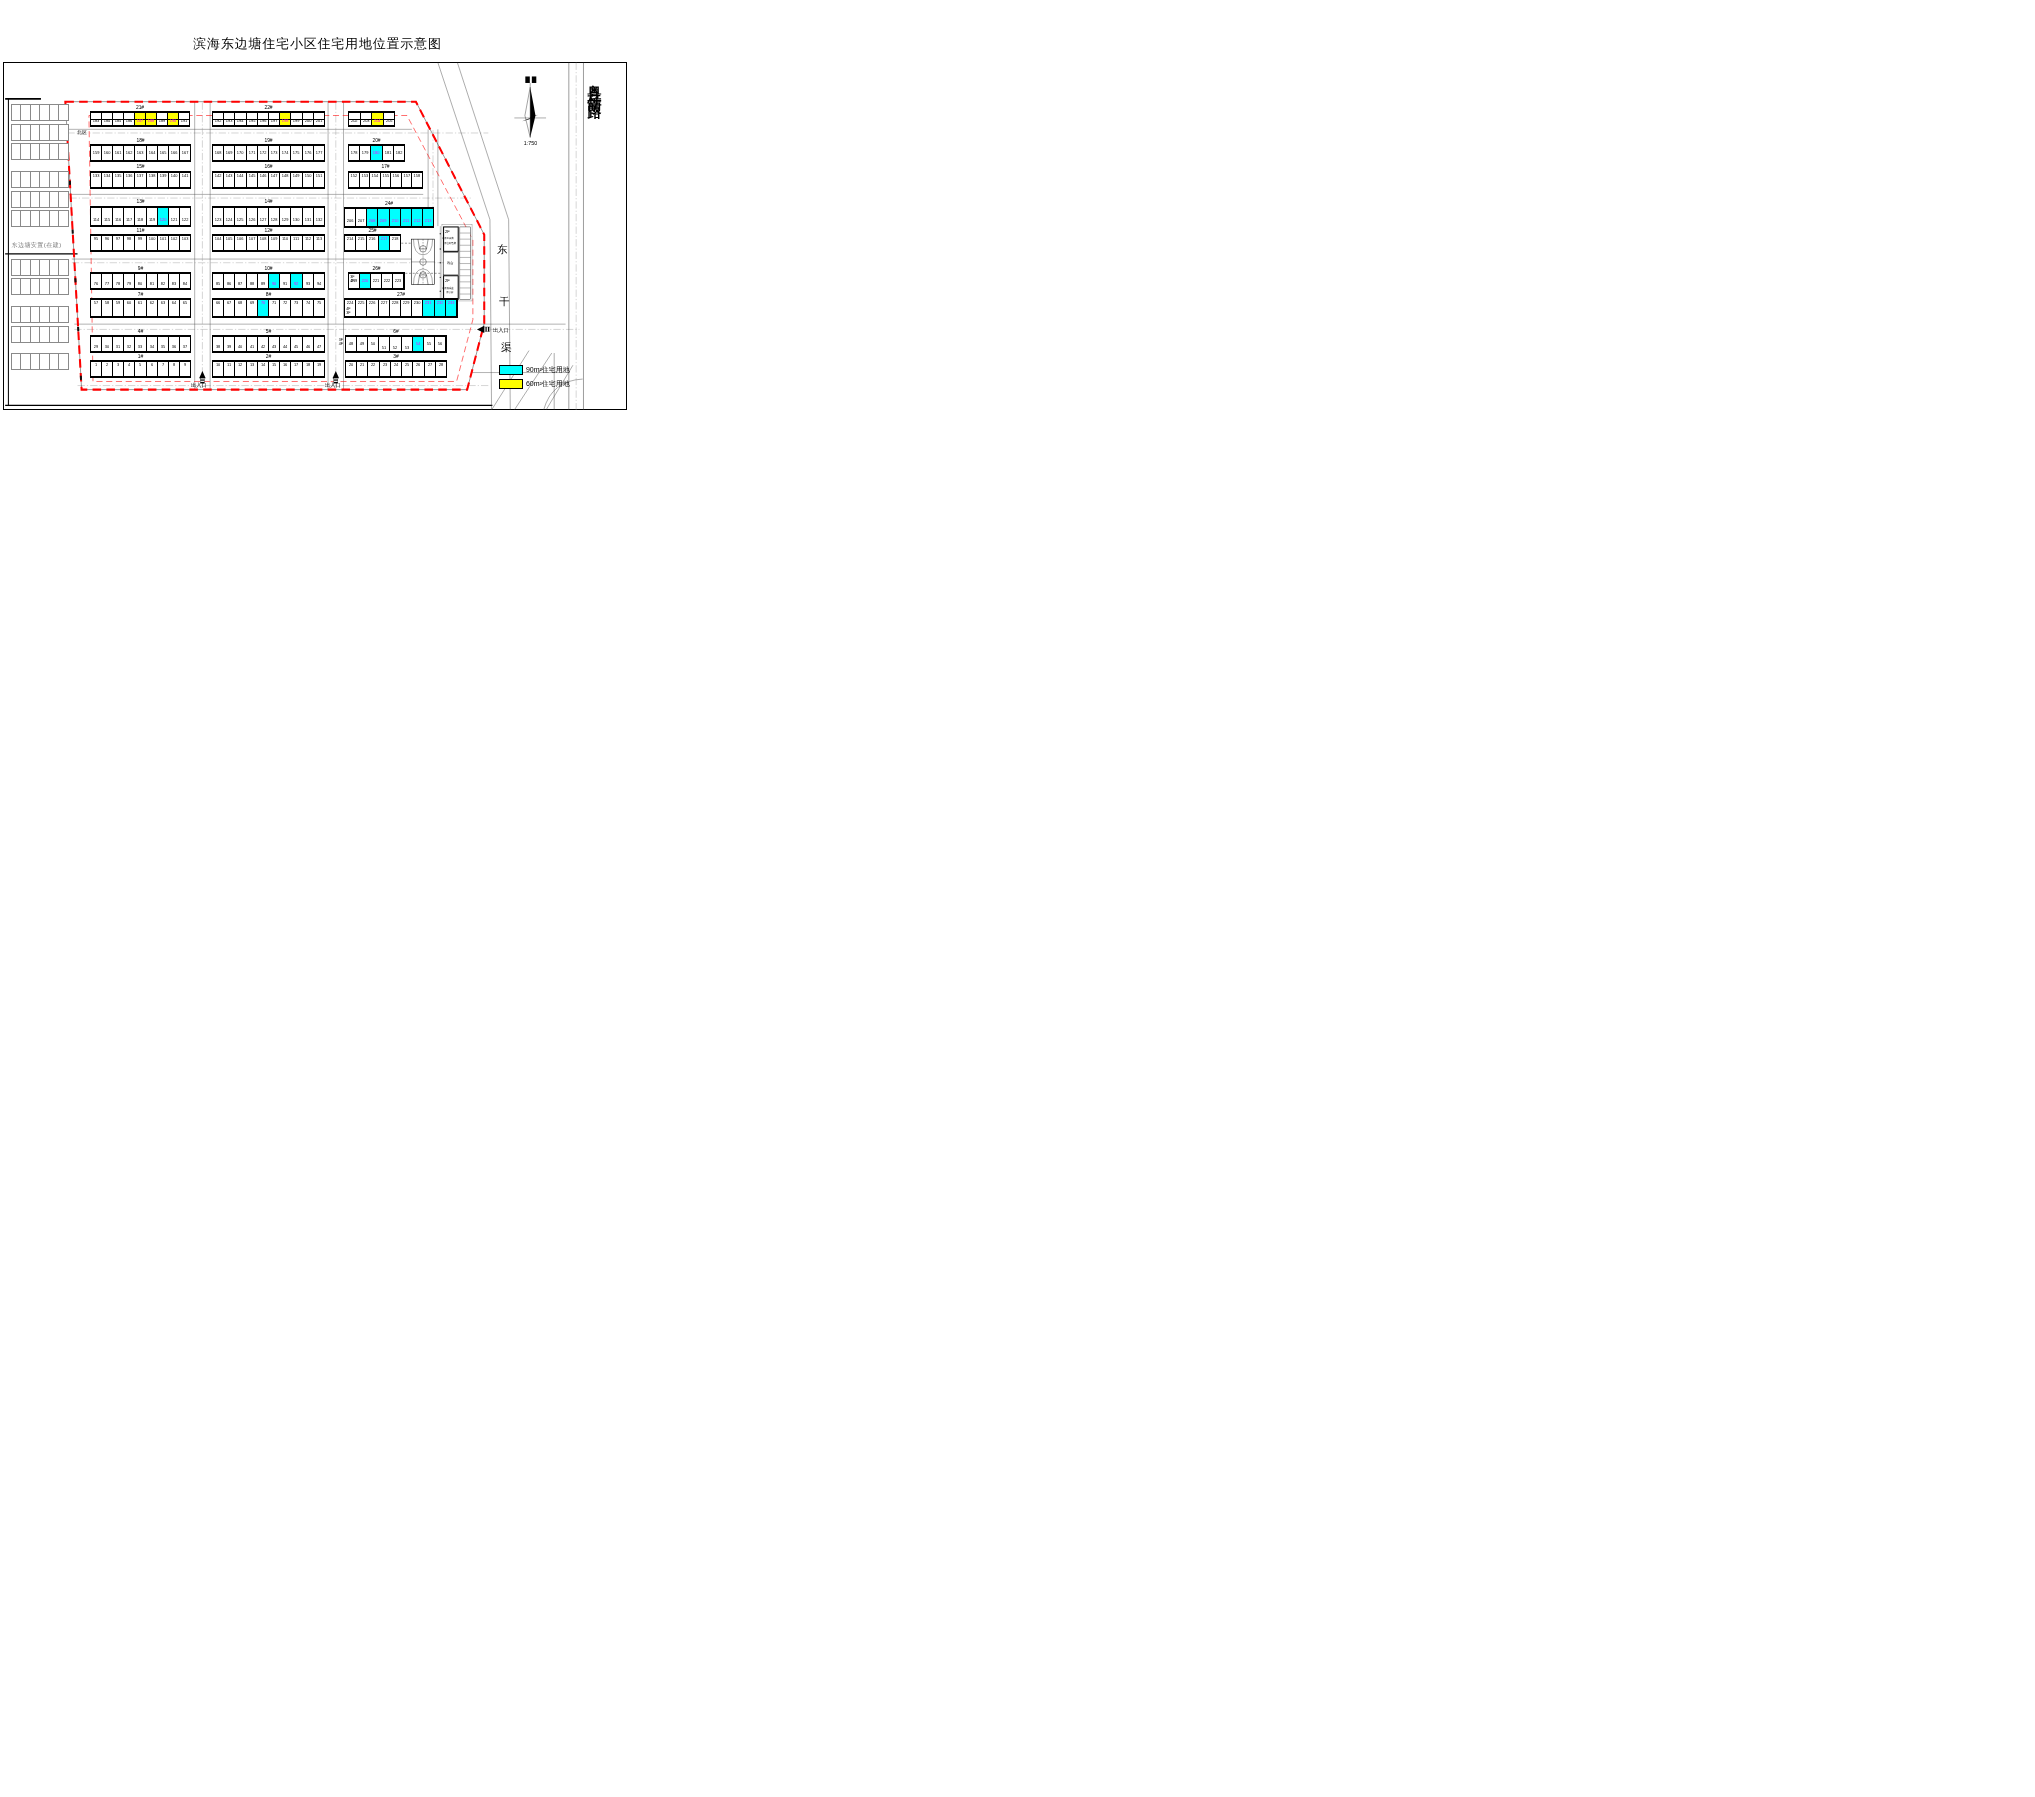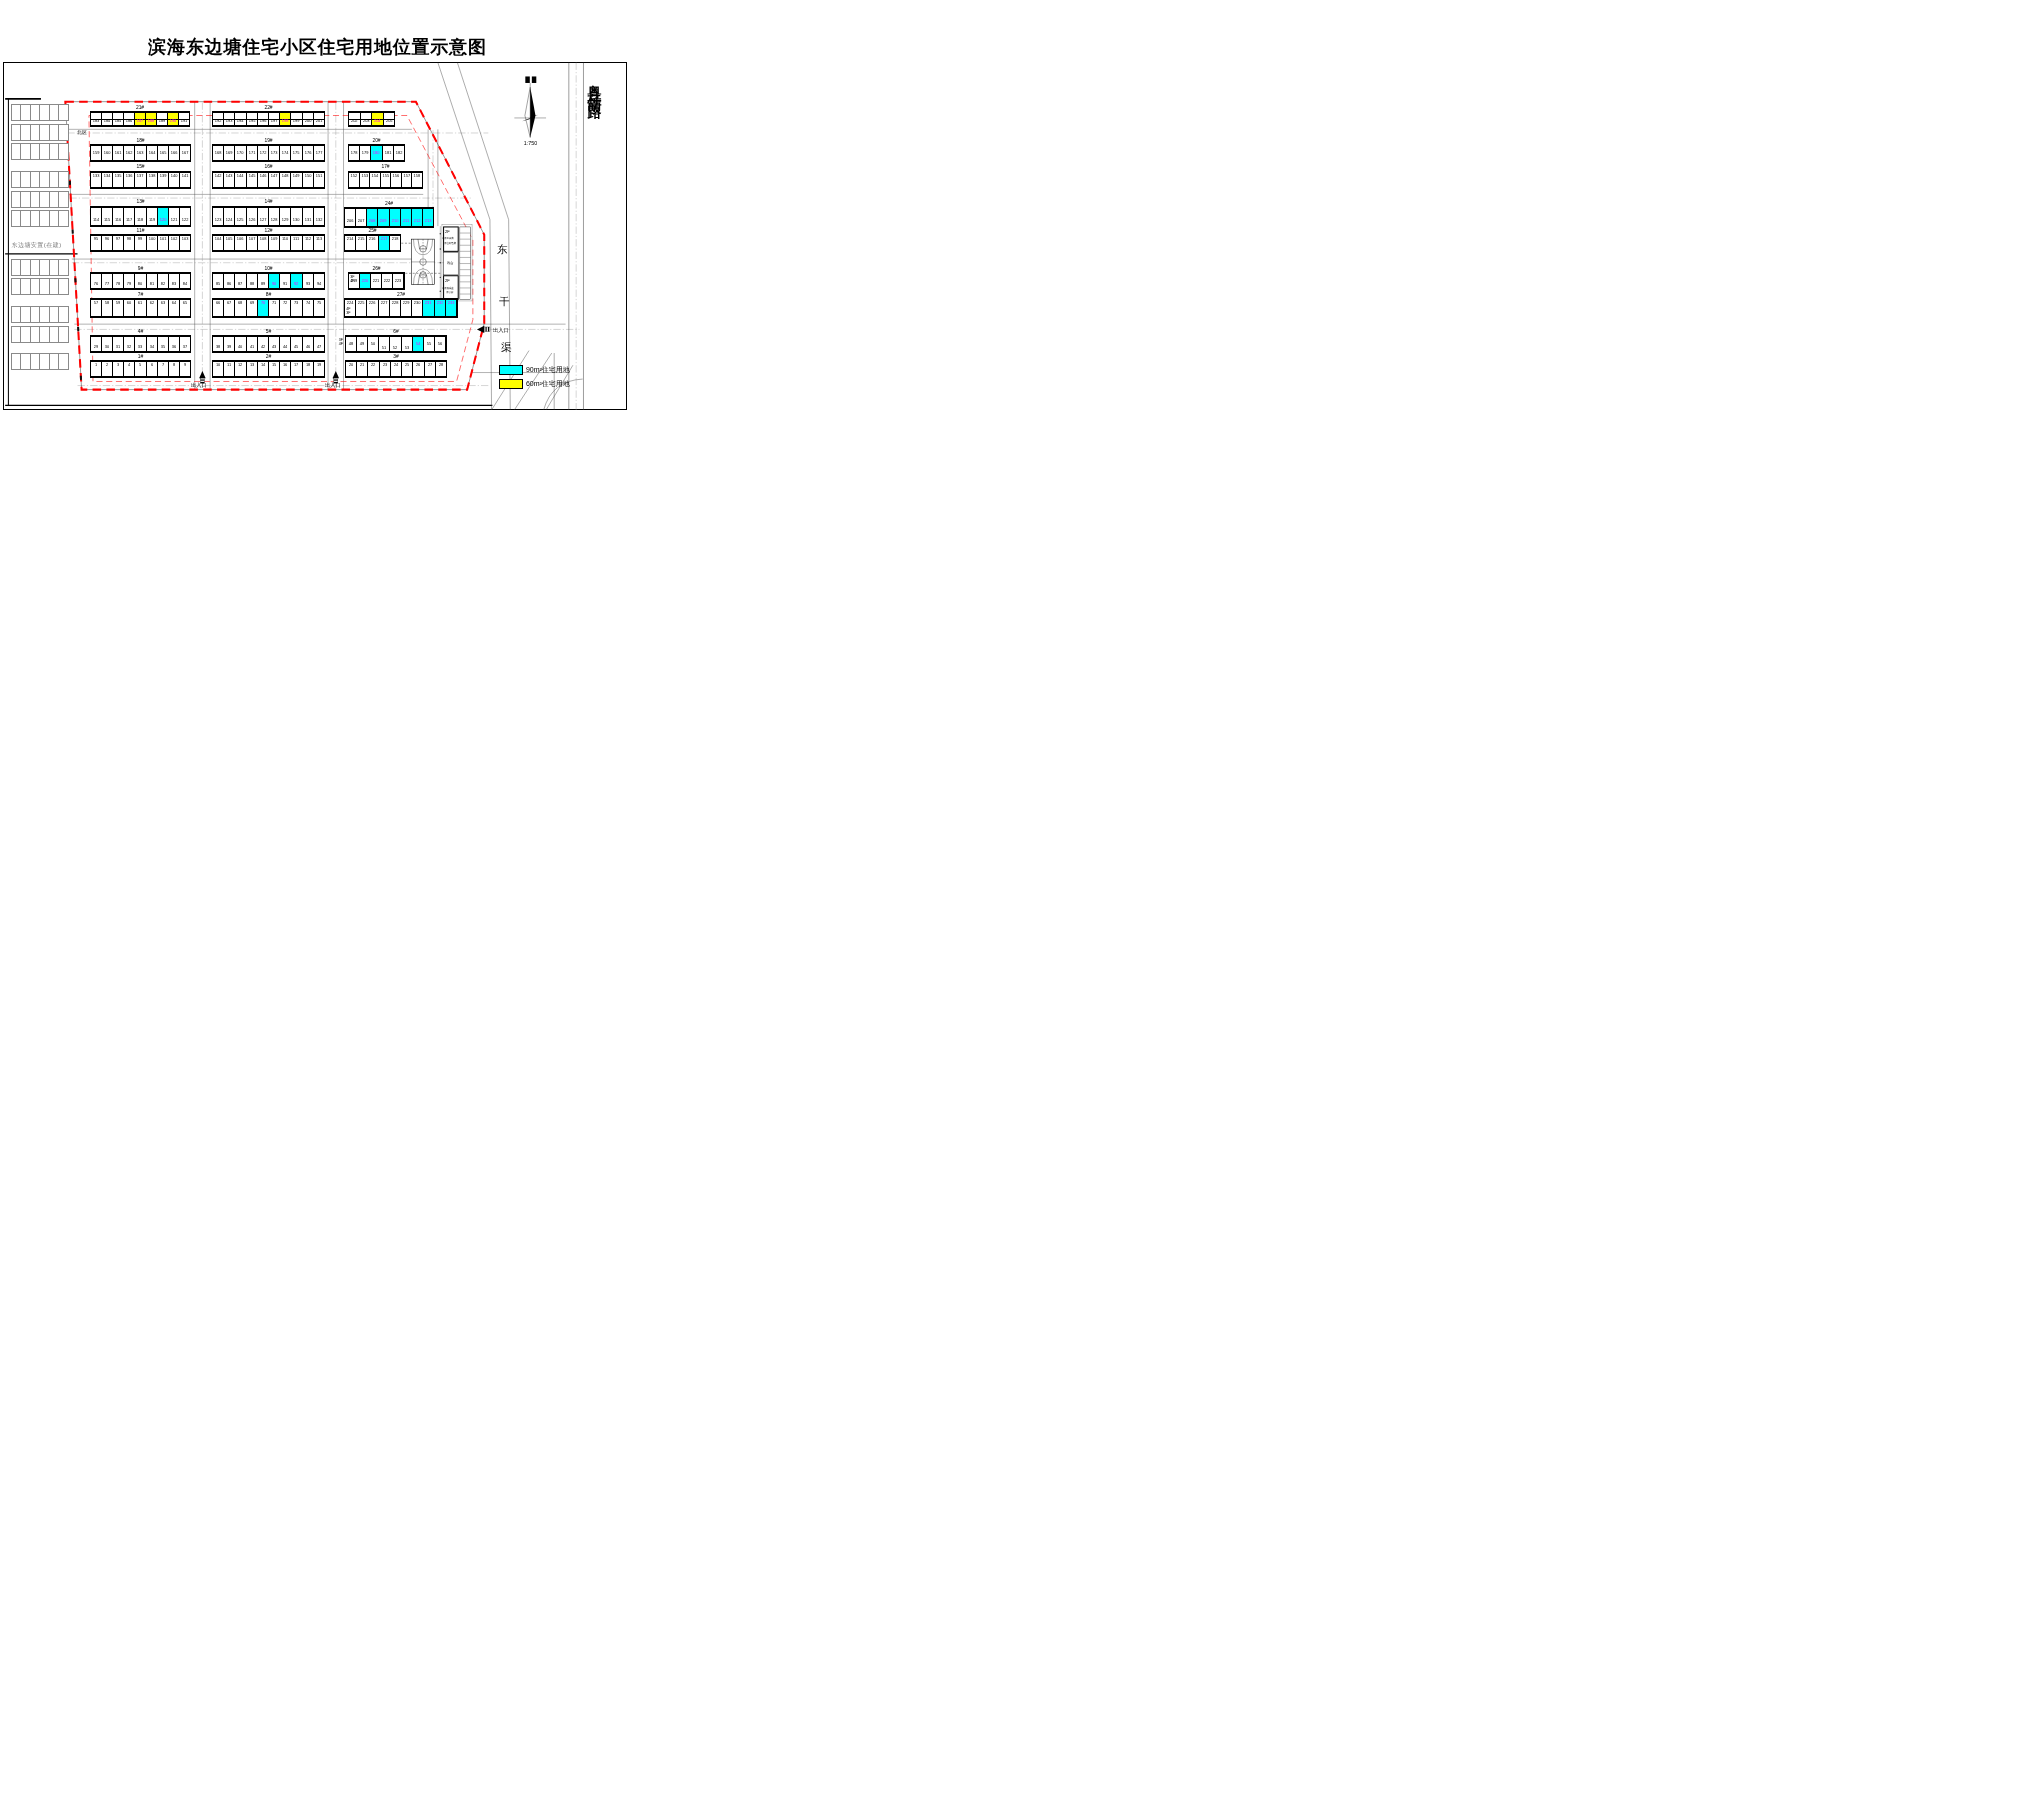--- a/index.html
+++ b/index.html
@@ -1,19 +1,19 @@
 <!DOCTYPE html>
 <html style="font-size:6.5px"><head>
 <meta charset="utf-8">
 <style>
   *{box-sizing:border-box;margin:0;padding:0}
   body{background:#fff;font-family:"Liberation Sans",sans-serif}
   .page{position:relative;width:635px;height:449px;background:#fff;overflow:hidden}
-  .title{position:absolute;top:35px;left:0;width:100%;text-align:center;font-size:18px;
-         font-weight:bold;letter-spacing:0.8px;color:#000;white-space:nowrap}
+  .title{position:absolute;top:35px;left:0;width:100%;text-align:center;font-size:13px;
+         font-weight:normal;letter-spacing:0.8px;color:#000;white-space:nowrap}
   .frame{position:absolute;left:3.3px;top:62px;width:624px;height:348px;border:0.8px solid #000}
   svg.linework{position:absolute;left:0;top:0}
   .strip{position:absolute;background:#fff;border:1.2px solid #000;border-top-width:2px;
          border-bottom-width:2px;display:flex}
   .cell{flex:1;position:relative;border-right:0.4px solid #000;background:#fff}
   .cell:last-child{border-right:none}
   .cell.cyan{background:#00FFFF}
   .cell.yellow{background:#FFFF00}
   .num{position:absolute;left:0;right:0;text-align:center;font-size:4.3px;color:#000;
        transform:scaleX(.92);line-height:1}

